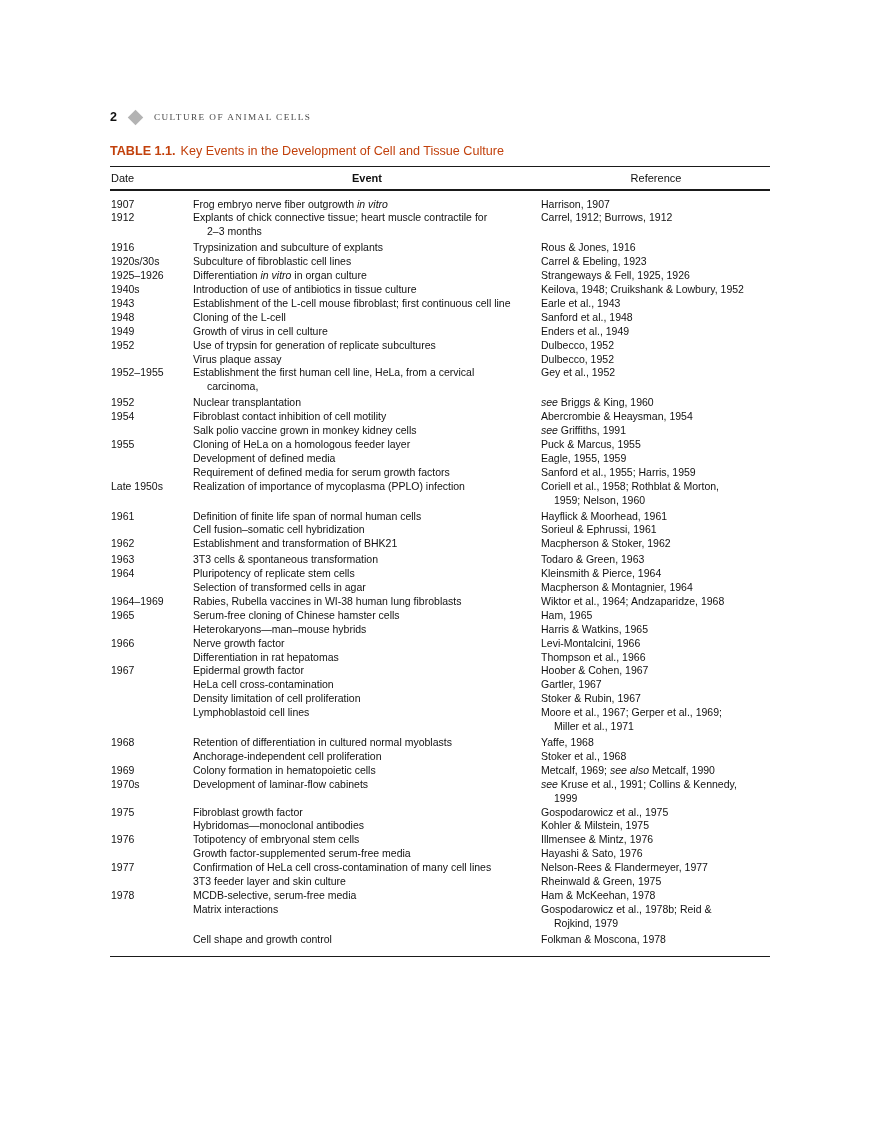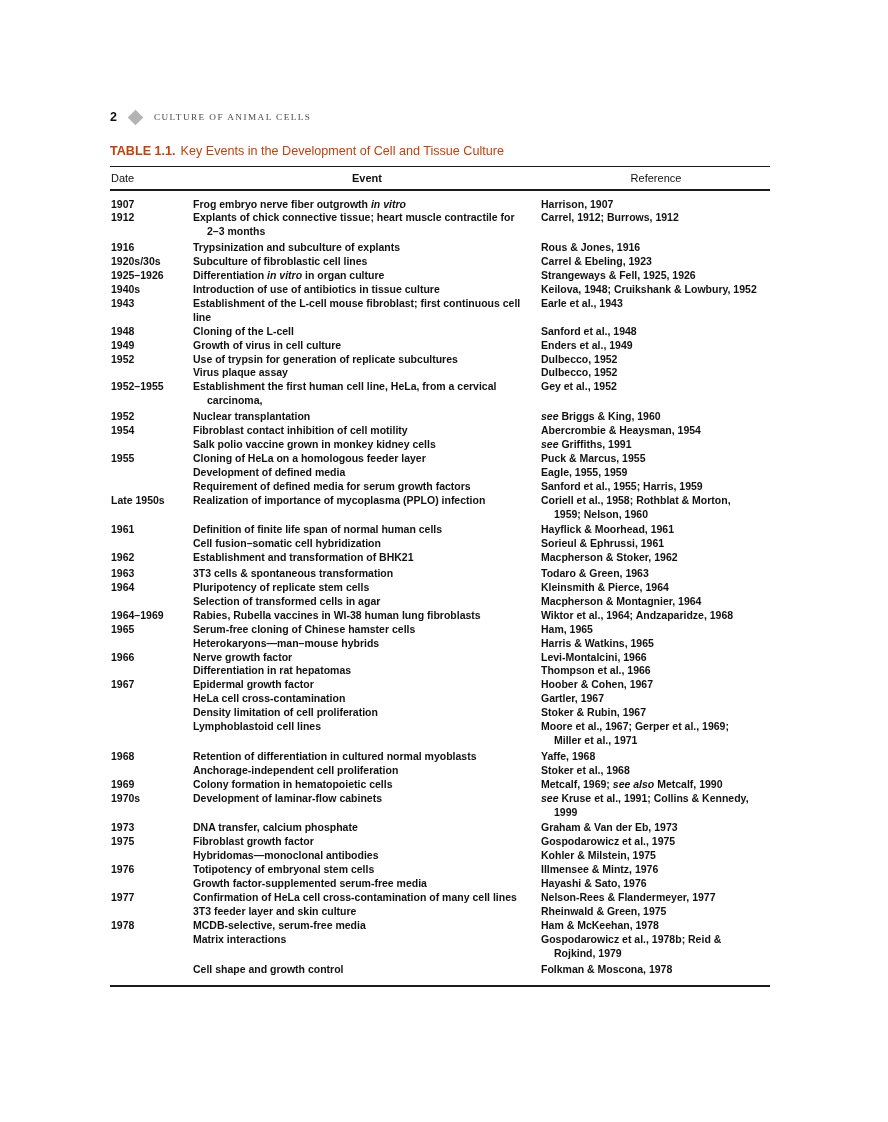--- a/index.html
+++ b/index.html
@@ -108,21 +108,20 @@
   .tbody {
     padding-top: 7px;
     padding-bottom: 9px;
     font-size: 10.5px;
     line-height: 13.9px;
     color: #111;
   }
   .trow {
     display: flex;
     align-items: flex-start;
-    font-weight: bold;
   }
   .trow.gap-before { margin-top: 2px; }
 
   .cell {
     white-space: normal;
   }
   .cell.date  { padding-left: 1px; }
   .cell.event { }
   .cell.ref   { }
 
@@ -341,25 +340,20 @@
         <div class="trow">
           <div class="cell date col-date">1969</div>
           <div class="cell event col-event">Colony formation in hematopoietic cells</div>
           <div class="cell ref col-ref">Metcalf, 1969; <i>see also</i> Metcalf, 1990</div>
         </div>
         <div class="trow">
           <div class="cell date col-date">1970s</div>
           <div class="cell event col-event">Development of laminar-flow cabinets</div>
           <div class="cell ref col-ref"><i>see</i> Kruse et al., 1991; Collins &amp; Kennedy,<br><span class="cont-indent">1999</span></div>
         </div>
-        <div class="trow gap-before">
-          <div class="cell date col-date">1973</div>
-          <div class="cell event col-event">DNA transfer, calcium phosphate</div>
-          <div class="cell ref col-ref">Graham &amp; Van der Eb, 1973</div>
-        </div>
         <div class="trow">
           <div class="cell date col-date">1975</div>
           <div class="cell event col-event">Fibroblast growth factor</div>
           <div class="cell ref col-ref">Gospodarowicz et al., 1975</div>
         </div>
         <div class="trow">
           <div class="cell date col-date"></div>
           <div class="cell event col-event">Hybridomas—monoclonal antibodies</div>
           <div class="cell ref col-ref">Kohler &amp; Milstein, 1975</div>
         </div>

